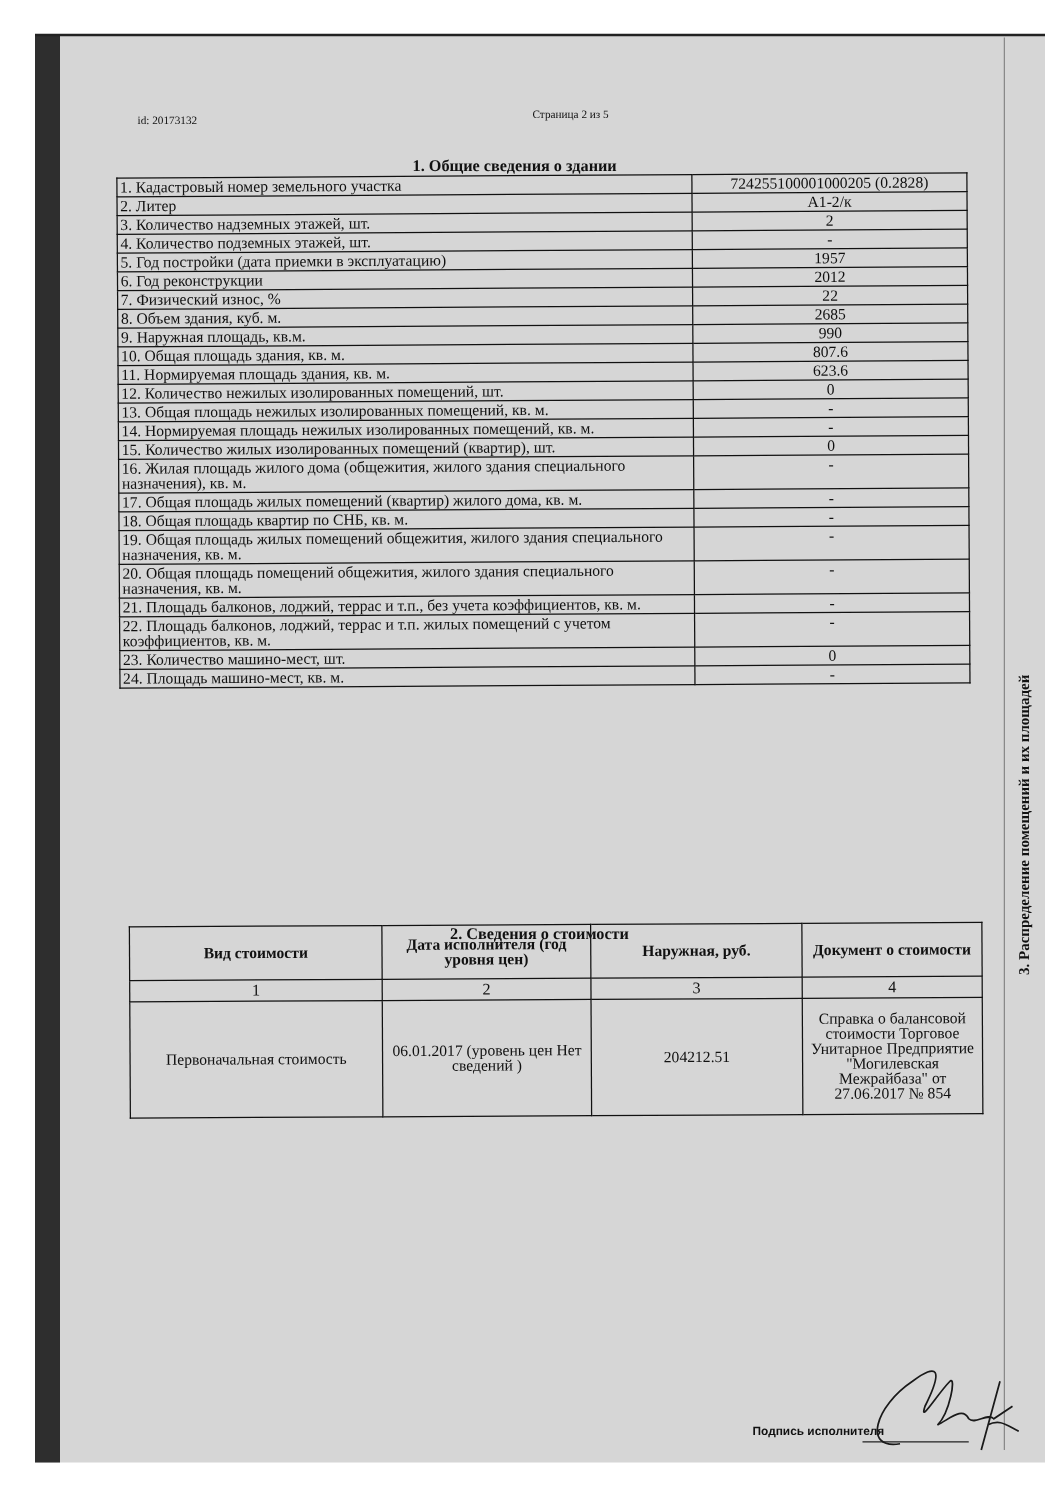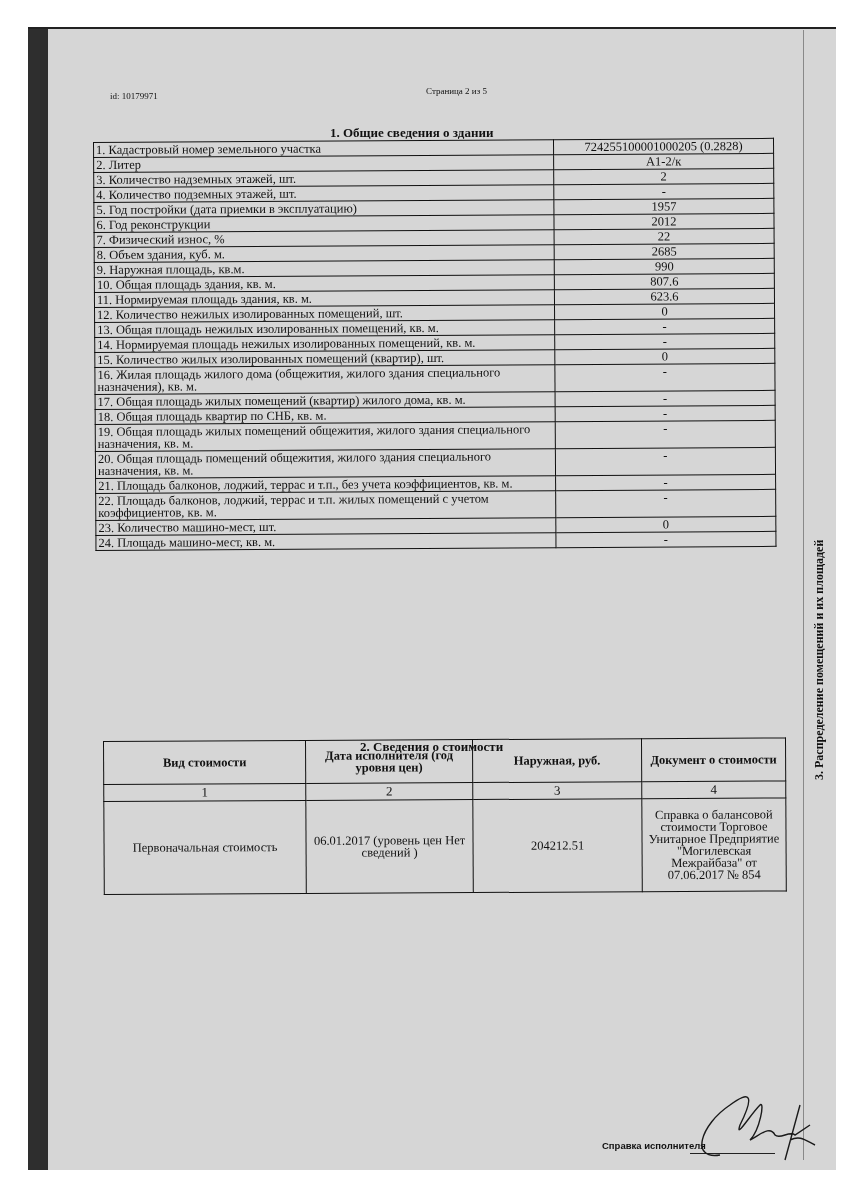--- a/index.html
+++ b/index.html
@@ -30,21 +30,21 @@
   .sig { position:absolute; left:690px; top:1085px; width:140px; height:80px; }
 </style>
 </head>
 <body>
 
 <div class="scan"></div>
 <div class="dark-strip"></div>
 <div class="topline"></div>
 <div class="vline"></div>
 
-<div class="hdr-id">id: 10179971</div>
+<div class="hdr-id">id: 20173132</div>
 <div class="hdr-page">Страница 2 из 5</div>
 
 <div class="sec-title" style="left:330px;top:125px;">1. Общие сведения о здании</div>
 
 <table class="t1">
   <tbody id="t1body">
       <tr>
         <td class="lbl">1. Кадастровый номер земельного участка</td>
         <td class="val">724255100001000205 (0.2828)</td>
       </tr>
@@ -158,26 +158,26 @@
     <tr class="num">
       <td>1</td>
       <td>2</td>
       <td>3</td>
       <td>4</td>
     </tr>
     <tr class="row">
       <td>Первоначальная стоимость</td>
       <td>06.01.2017 (уровень цен Нет сведений )</td>
       <td>204212.51</td>
-      <td>Справка о балансовой стоимости Торговое Унитарное Предприятие "Могилевская Межрайбаза" от 07.06.2017 № 854</td>
+      <td>Справка о балансовой стоимости Торговое Унитарное Предприятие "Могилевская Межрайбаза" от 27.06.2017 № 854</td>
     </tr>
   </tbody>
 </table>
 
 <div class="side">
   <span>3. Распределение помещений и их площадей</span>
 </div>
 
-<div class="sign-lbl">Справка исполнителя</div>
+<div class="sign-lbl">Подпись исполнителя</div>
 <div class="sign-line"></div>
 <svg class="sig" viewBox="0 0 140 80">
   <path d="M30 70 C0 75 10 40 40 20 C60 5 65 10 50 40 C45 55 60 30 70 20 C75 15 70 45 60 55 C70 50 80 40 85 50 C90 55 100 45 105 50 L120 40 M110 20 L95 75 M100 55 C110 50 115 55 125 60" fill="none" stroke="#1a1a1a" stroke-width="1.4"></path>
 </svg>
 
 </body></html>

